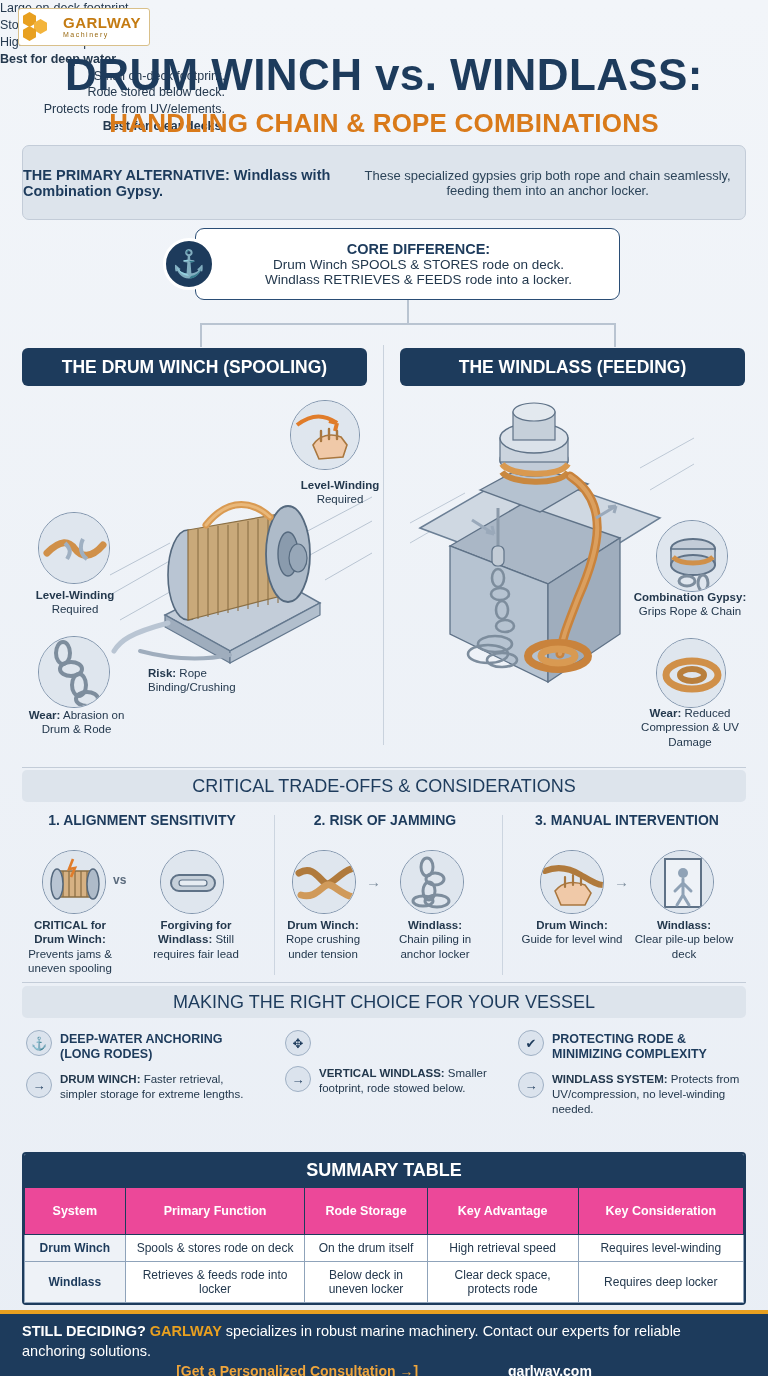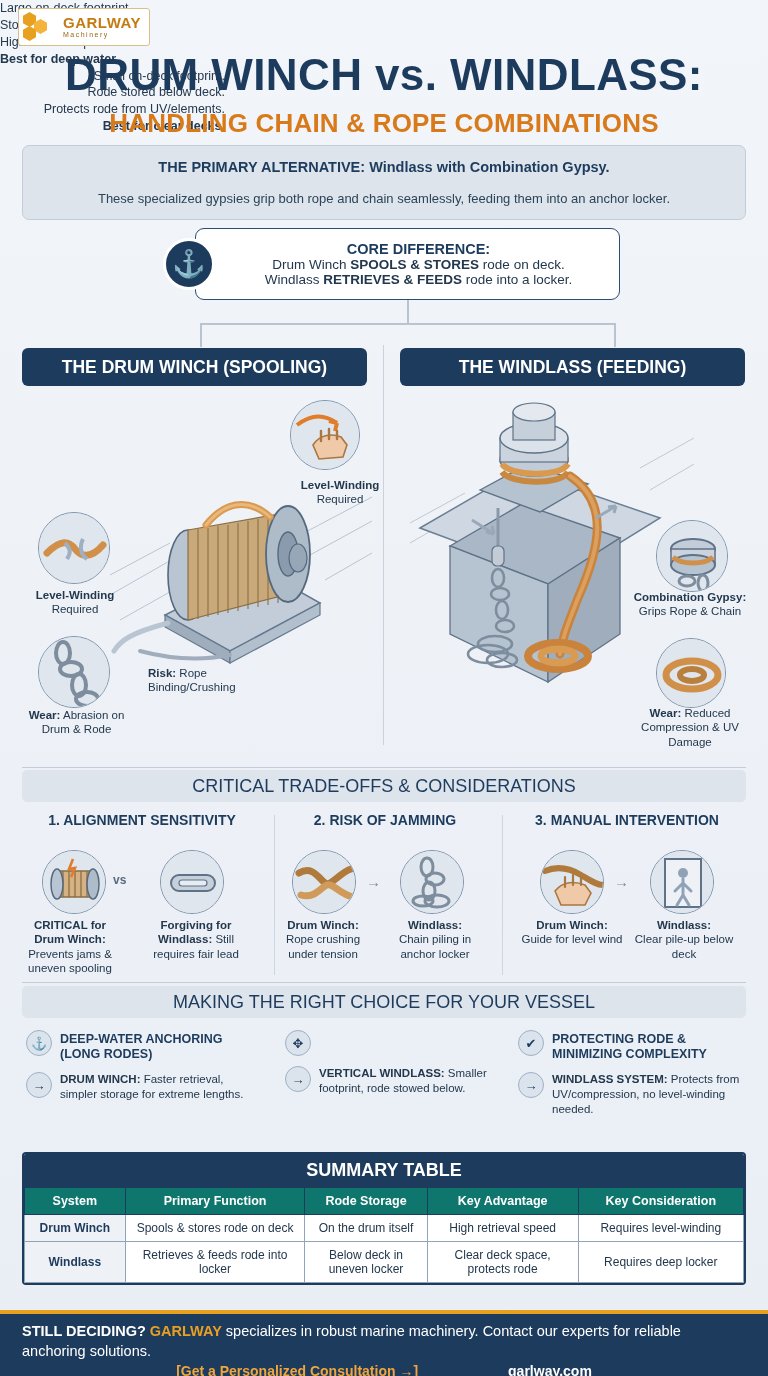--- a/index.html
+++ b/index.html
@@ -27,32 +27,32 @@
   
   .title1 { position: absolute; top: 50px; left: 0; width: 768px; text-align: center;
     font-size: 44px; font-weight: bold; color: #1d3b5c; letter-spacing: .4px; }
   .title1 .vs { color: #1d3b5c; font-style: normal; }
   .title2 { position: absolute; top: 108px; left: 0; width: 768px; text-align: center;
     font-size: 26px; font-weight: bold; color: #d97a1a; letter-spacing: .2px; }
 
   
   .alt-box { position: absolute; top: 145px; left: 22px; width: 724px; height: 75px;
     background: #dde4ec; border: 1px solid #c3ccd8; border-radius: 7px;
-    display: flex; flex-direction: column; align-items: center; justify-content: center; gap: 16px; }
+    display: flex; flex-direction: row; align-items: center; justify-content: center; gap: 16px; }
   .alt-line1 { font-size: 14.5px; color: #1d3b5c; }
   .alt-line1 b { font-weight: bold; }
   .alt-line2 { font-size: 13px; color: #2c4459; text-align: center; }
 
   
   .core-box { position: absolute; top: 228px; left: 195px; width: 425px; height: 72px;
     background: #ffffff; border: 1.5px solid #2a4d75; border-radius: 9px;
     display: flex; flex-direction: column; justify-content: center; padding-left: 52px; }
   .core-title { font-size: 14.5px; font-weight: bold; color: #1d3b5c; text-align: center; padding-right: 30px;}
   .core-l { font-size: 13.5px; color: #23384d; text-align: center; padding-right: 30px;}
-  .core-l b { font-weight: bold; }
+  .core-l b { font-weight: normal; }
   .anchor-circle { position: absolute; top: 238px; left: 163px; width: 52px; height: 52px; border-radius: 50%;
     background: #1d3b5c; color: #fff; display: flex; align-items: center; justify-content: center; font-size: 27px;
     border: 3px solid #ffffff; }
 
   
   .conn { position: absolute; background: #b9c4d1; }
 
   
   .col-head { position: absolute; height: 38px; border-radius: 6px; background: #1d3b5c;
     color: #fff; font-size: 17.5px; font-weight: bold; display: flex; align-items: center; justify-content: center; }
@@ -94,21 +94,21 @@
   .choice-body { display: flex; gap: 8px; align-items: flex-start; margin-top: 10px; }
   .choice-arr { width: 26px; height: 26px; border-radius: 50%; background: #dbe3ed; border: 1px solid #9fb0c4;
     display: flex; align-items: center; justify-content: center; color: #1d3b5c; font-size: 13px; flex: 0 0 26px; }
   .choice-txt { font-size: 11.5px; line-height: 1.3; color: #23384d; }
   .choice-txt b { font-weight: bold; }
 
   
   .sum-wrap { position: absolute; top: 1152px; left: 22px; width: 724px; border: 2px solid #1d3b5c; border-radius: 4px; overflow: hidden; }
   .sum-title { background: #1d3b5c; color: #fff; text-align: center; font-size: 18px; font-weight: bold; padding: 6px 0; }
   table { border-collapse: collapse; width: 100%; background: #fff; }
-  th { background: #0f766e; color: #fff; font-size: 12.5px; padding: 6px 4px; border: 1px solid #1d3b5c; }
+  th { background: #ec4899; color: #fff; font-size: 12.5px; padding: 16px 4px; border: 1px solid #1d3b5c; }
   td { font-size: 12px; padding: 6px 4px; border: 1px solid #8fa3ba; text-align: center; color: #23384d; }
   td.rowhead { font-weight: bold; background: #eef2f7; color: #1d3b5c; }
 
   
   .footer { position: absolute; bottom: 0; left: 0; width: 768px; height: 62px; background: #1d3b5c; color: #fff;
     padding: 8px 22px; }
   .f1 { font-size: 14.5px; line-height: 1.35; }
   .f1 .brand { color: #e8a020; font-weight: bold; }
   .f1 b { font-weight: bold; }
   .f2 { display: flex; justify-content: center; align-items: center; gap: 90px; margin-top: 2px; }

